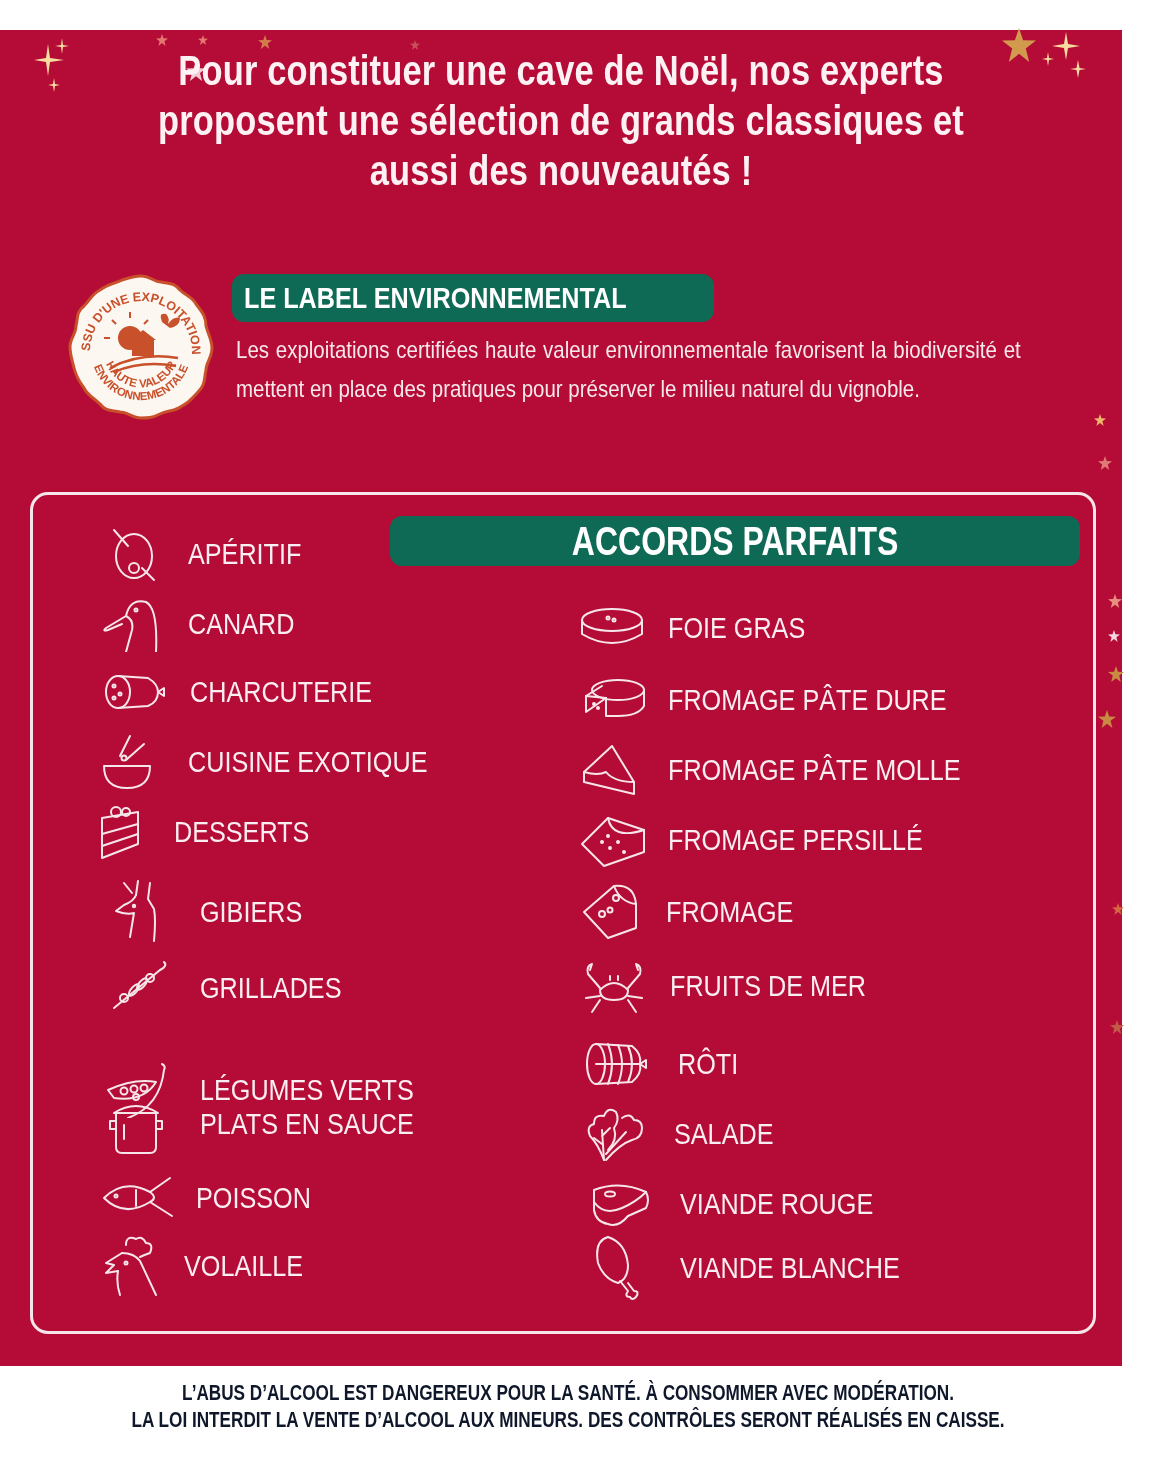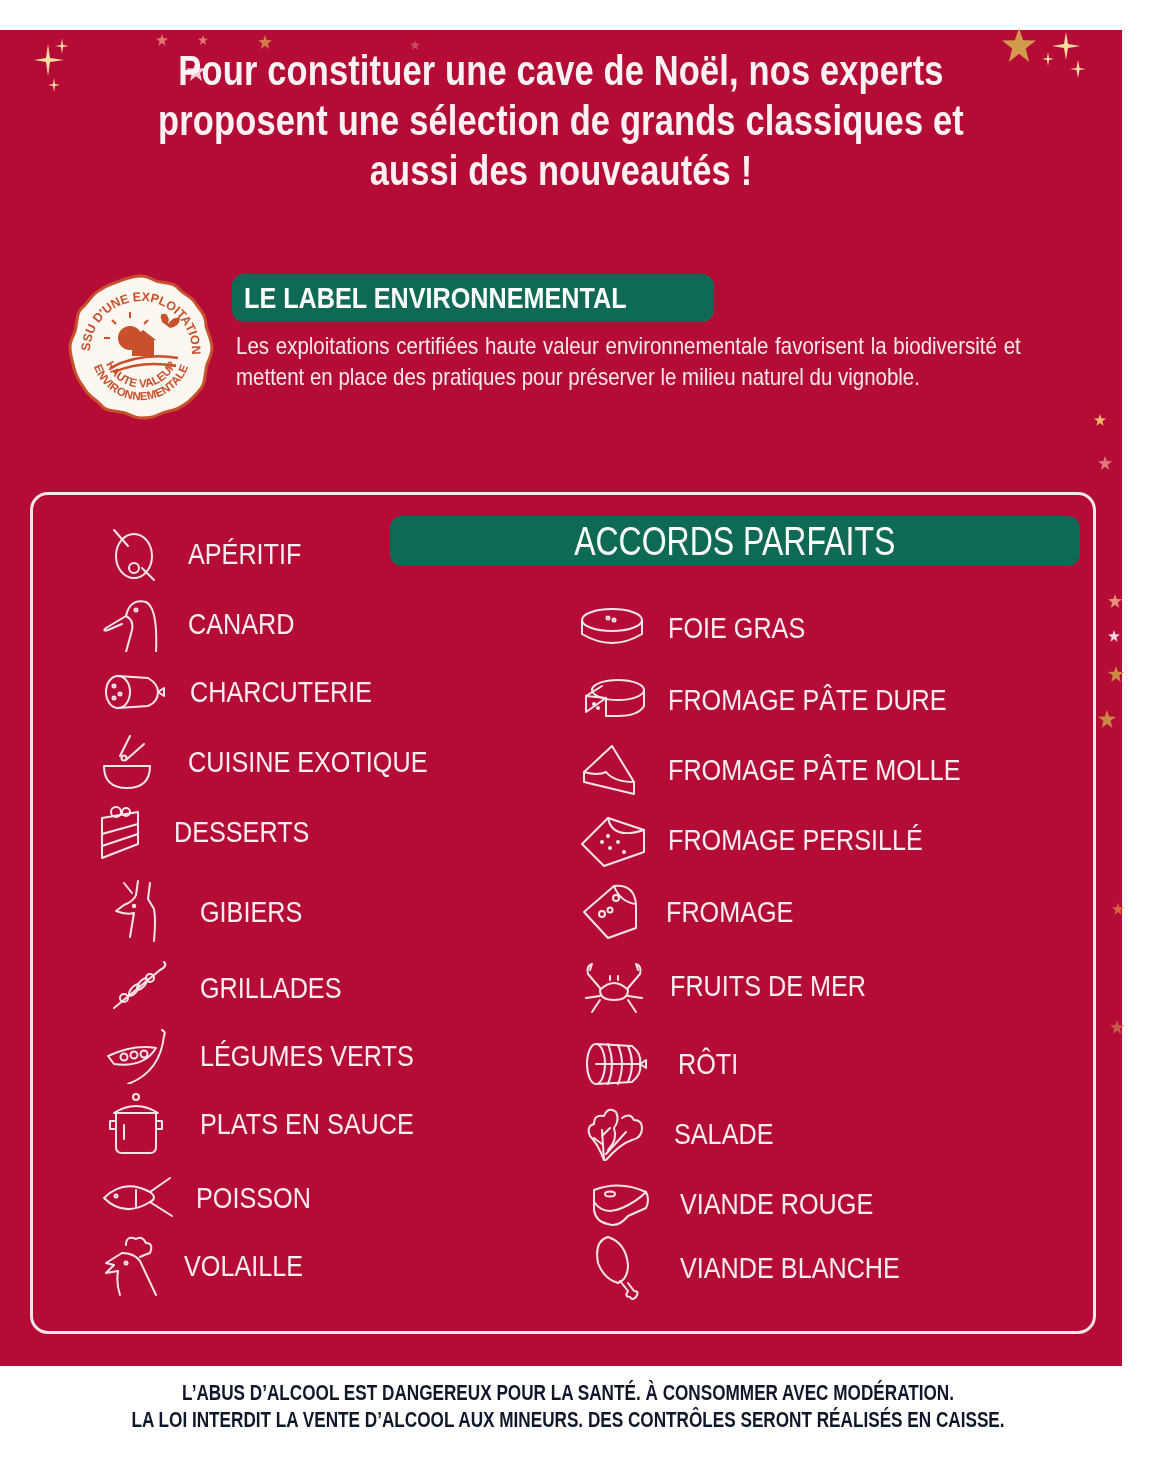--- a/index.html
+++ b/index.html
@@ -8,26 +8,26 @@
   .panel { position: absolute; left: 0; top: 30px; width: 1122px; height: 1336px; background: #b40c36; }
   .star { position: absolute; }
   .headline { position: absolute; left: 0; top: 46px; width: 1122px; text-align: center;
               color: #fdf1f4; font-family: "Liberation Sans", sans-serif; font-weight: bold;
               font-size: 42px; line-height: 50px; transform: scaleX(0.82); transform-origin: 561px 0; letter-spacing: 0.2px; }
   .headline div { white-space: nowrap; }
   .hve-badge { position: absolute; left: 66px; top: 272px; width: 150px; height: 150px; }
   .label-pill { position: absolute; left: 232px; top: 274px; height: 48px; padding: 0 14px 0 12px; background: #0e6a55;
                 border-radius: 12px; color: #fff; font-weight: bold; font-size: 30px; line-height: 48px; white-space: nowrap; }
   .label-pill span { display: inline-block; transform: scaleX(0.84); transform-origin: left center; }
-  .label-text { position: absolute; left: 236px; top: 330px; width: 784px; color: #f7e8ec; font-size: 24px; line-height: 31px;
+  .label-text { position: absolute; left: 236px; top: 330px; width: 784px; color: #f7e8ec; font-size: 24px; line-height: 39px;
                 text-align: justify; text-align-last: left; }
   .label-text .inner { display:inline-block; width: 920px; transform: scaleX(0.853); transform-origin: left top; text-align: justify; }
   .box { position: absolute; left: 30px; top: 492px; width: 1066px; height: 842px; border: 3px solid #f6e6ea; border-radius: 18px; box-sizing: border-box; }
   .accords-pill { position: absolute; left: 390px; top: 516px; width: 690px; height: 50px; background: #0e6a55; border-radius: 12px;
-                  color: #fff; font-weight: normal; font-size: 40px; line-height: 50px; text-align: center; }
+                  color: #fff; font-weight: bold; font-size: 40px; line-height: 50px; text-align: center; }
   .accords-pill span { display: inline-block; transform: scaleX(0.8); }
   .item { position: absolute; height: 56px; display: flex; align-items: center; }
   .item svg { width: 66px; height: 56px; flex: 0 0 auto; }
   .item .lbl { color: #fbeef2; font-size: 30px; white-space: nowrap; display: inline-block; transform: scaleX(0.84); transform-origin: left center; }
   .disclaimer { position: absolute; left: 0; top: 1379px; width: 1152px; text-align: center; color: #0f172a; font-weight: bold;
                 font-size: 22px; line-height: 27px; }
   .disclaimer div { display: block; white-space: nowrap; transform: scaleX(0.78); transform-origin: 540px 0; }
   .ico { fill: none; stroke: #f6e6ea; stroke-width: 2; stroke-linecap: round; stroke-linejoin: round; }
 </style>
 </head>
@@ -199,21 +199,21 @@
         <line x1="10" y1="48" x2="56" y2="10"></line>
         <circle cx="20" cy="38" r="4"></circle>
         <ellipse cx="30" cy="30" rx="3" ry="7" transform="rotate(40 30 30)"></ellipse>
         <ellipse cx="38" cy="24" rx="3" ry="7" transform="rotate(40 38 24)"></ellipse>
         <circle cx="46" cy="18" r="4"></circle>
         <path d="M56 10 Q64 6 60 2"></path>
       </g>
     </svg>
   <span class="lbl" style="margin-left:30px">GRILLADES</span>
 </div>
-<div class="item" style="left:104px;top:1028px">
+<div class="item" style="left:104px;top:1062px">
   <svg viewBox="0 0 66 56">
       <g class="ico">
         <path d="M4 28 Q30 16 52 20 Q40 40 10 36 Z"></path>
         <path d="M24 56 Q56 44 60 8 Q62 4 58 2"></path>
         <circle cx="20" cy="29" r="3.5"></circle>
         <circle cx="30" cy="27" r="3.5"></circle>
         <circle cx="40" cy="26" r="3.5"></circle>
       </g>
     </svg>
   <span class="lbl" style="margin-left:30px">LÉGUMES VERTS</span>

